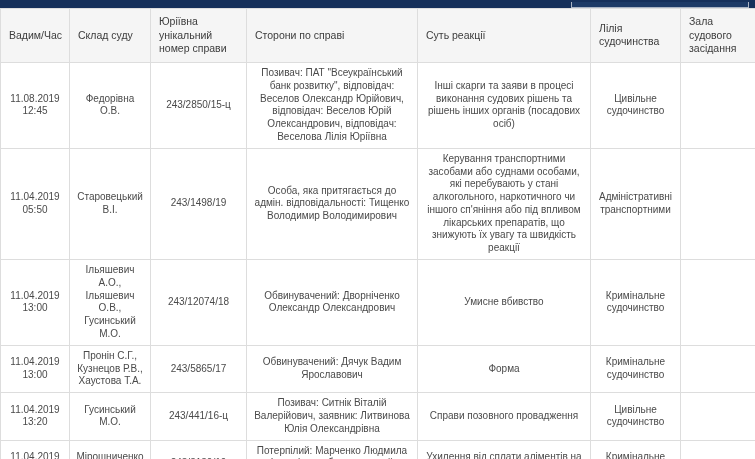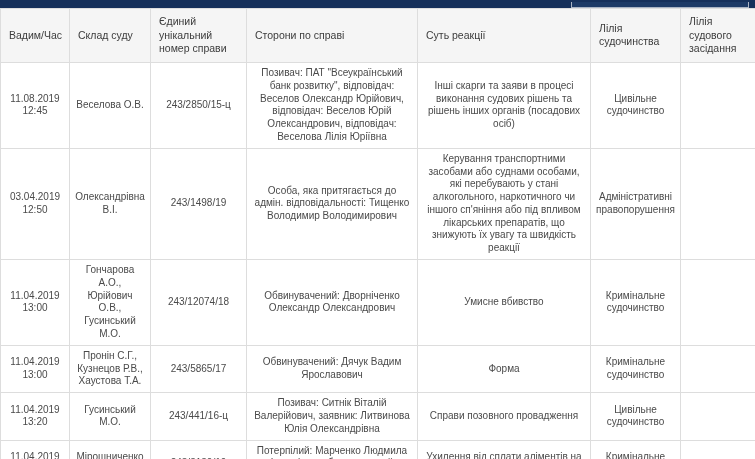--- a/index.html
+++ b/index.html
@@ -88,49 +88,49 @@
         <col class="c-case">
       <col class="c-parties">
         <col class="c-essence">
         <col class="c-form">
         <col class="c-room">
     </colgroup>
     <thead>
       <tr id="header-row">
           <th>Вадим/Час</th>
           <th>Склад суду</th>
-          <th>Єдиний унікальний номер справи</th>
+          <th>Юріївна унікальний номер справи</th>
           <th>Сторони по справі</th>
           <th>Суть реакції</th>
           <th>Лілія судочинства</th>
-          <th>Лілія судового засідання</th>
+          <th>Зала судового засідання</th>
         </tr>
     </thead>
     <tbody id="table-body">
         <tr>
           <td>11.08.2019 12:45</td>
-          <td>Веселова О.В.</td>
+          <td>Федорівна О.В.</td>
           <td>243/2850/15-ц</td>
           <td>Позивач: ПАТ "Всеукраїнський банк розвитку", відповідач: Веселов Олександр Юрійович, відповідач: Веселов Юрій Олександрович, відповідач: Веселова Лілія Юріївна</td>
           <td>Інші скарги та заяви в процесі виконання судових рішень та рішень інших органів (посадових осіб)</td>
           <td>Цивільне судочинство</td>
           <td></td>
         </tr>
         <tr>
-          <td>03.04.2019 12:50</td>
-          <td>Олександрівна В.І.</td>
+          <td>11.04.2019 05:50</td>
+          <td>Старовецький В.І.</td>
           <td>243/1498/19</td>
           <td>Особа, яка притягається до адмін. відповідальності: Тищенко Володимир Володимирович</td>
           <td>Керування транспортними засобами або суднами особами, які перебувають у стані алкогольного, наркотичного чи іншого сп'яніння або під впливом лікарських препаратів, що знижують їх увагу та швидкість реакції</td>
-          <td>Адміністративні правопорушення</td>
+          <td>Адміністративні транспортними</td>
           <td></td>
         </tr>
         <tr>
           <td>11.04.2019 13:00</td>
-          <td>Гончарова А.О., Юрійович О.В., Гусинський М.О.</td>
+          <td>Ільяшевич А.О., Ільяшевич О.В., Гусинський М.О.</td>
           <td>243/12074/18</td>
           <td>Обвинувачений: Дворніченко Олександр Олександрович</td>
           <td>Умисне вбивство</td>
           <td>Кримінальне судочинство</td>
           <td></td>
         </tr>
         <tr>
           <td>11.04.2019 13:00</td>
           <td>Пронін С.Г., Кузнецов Р.В., Хаустова Т.А.</td>
           <td>243/5865/17</td>

